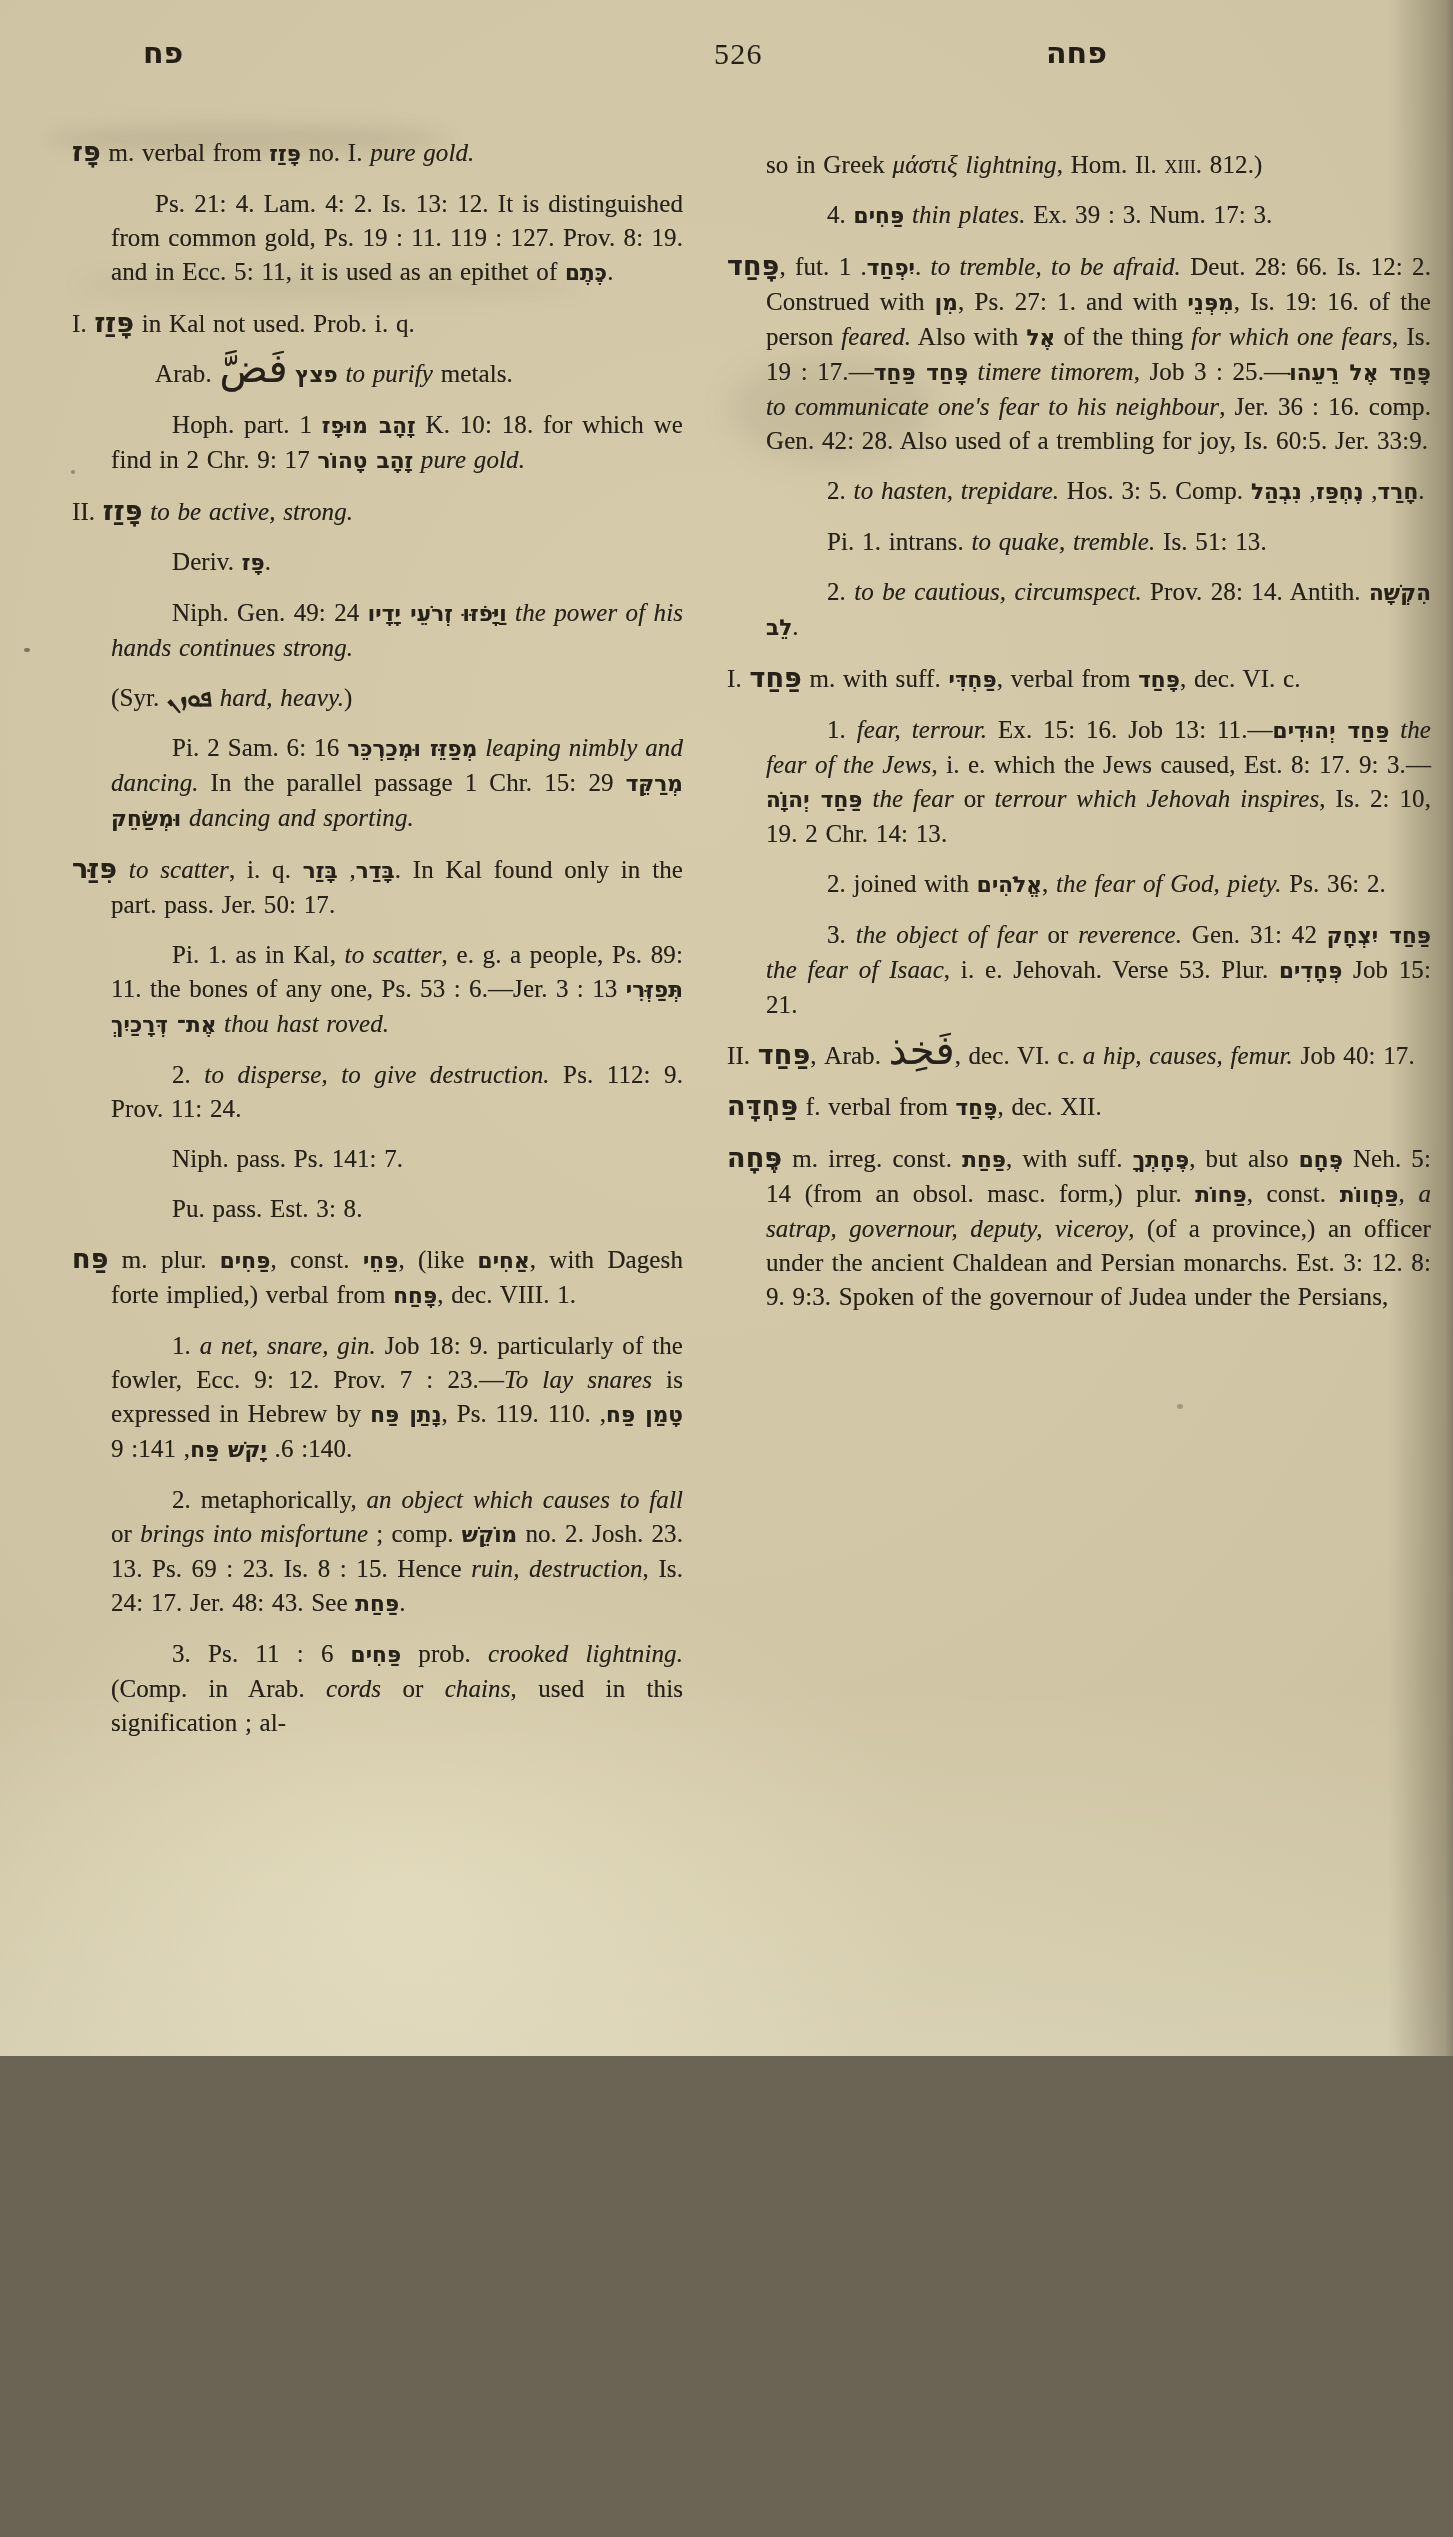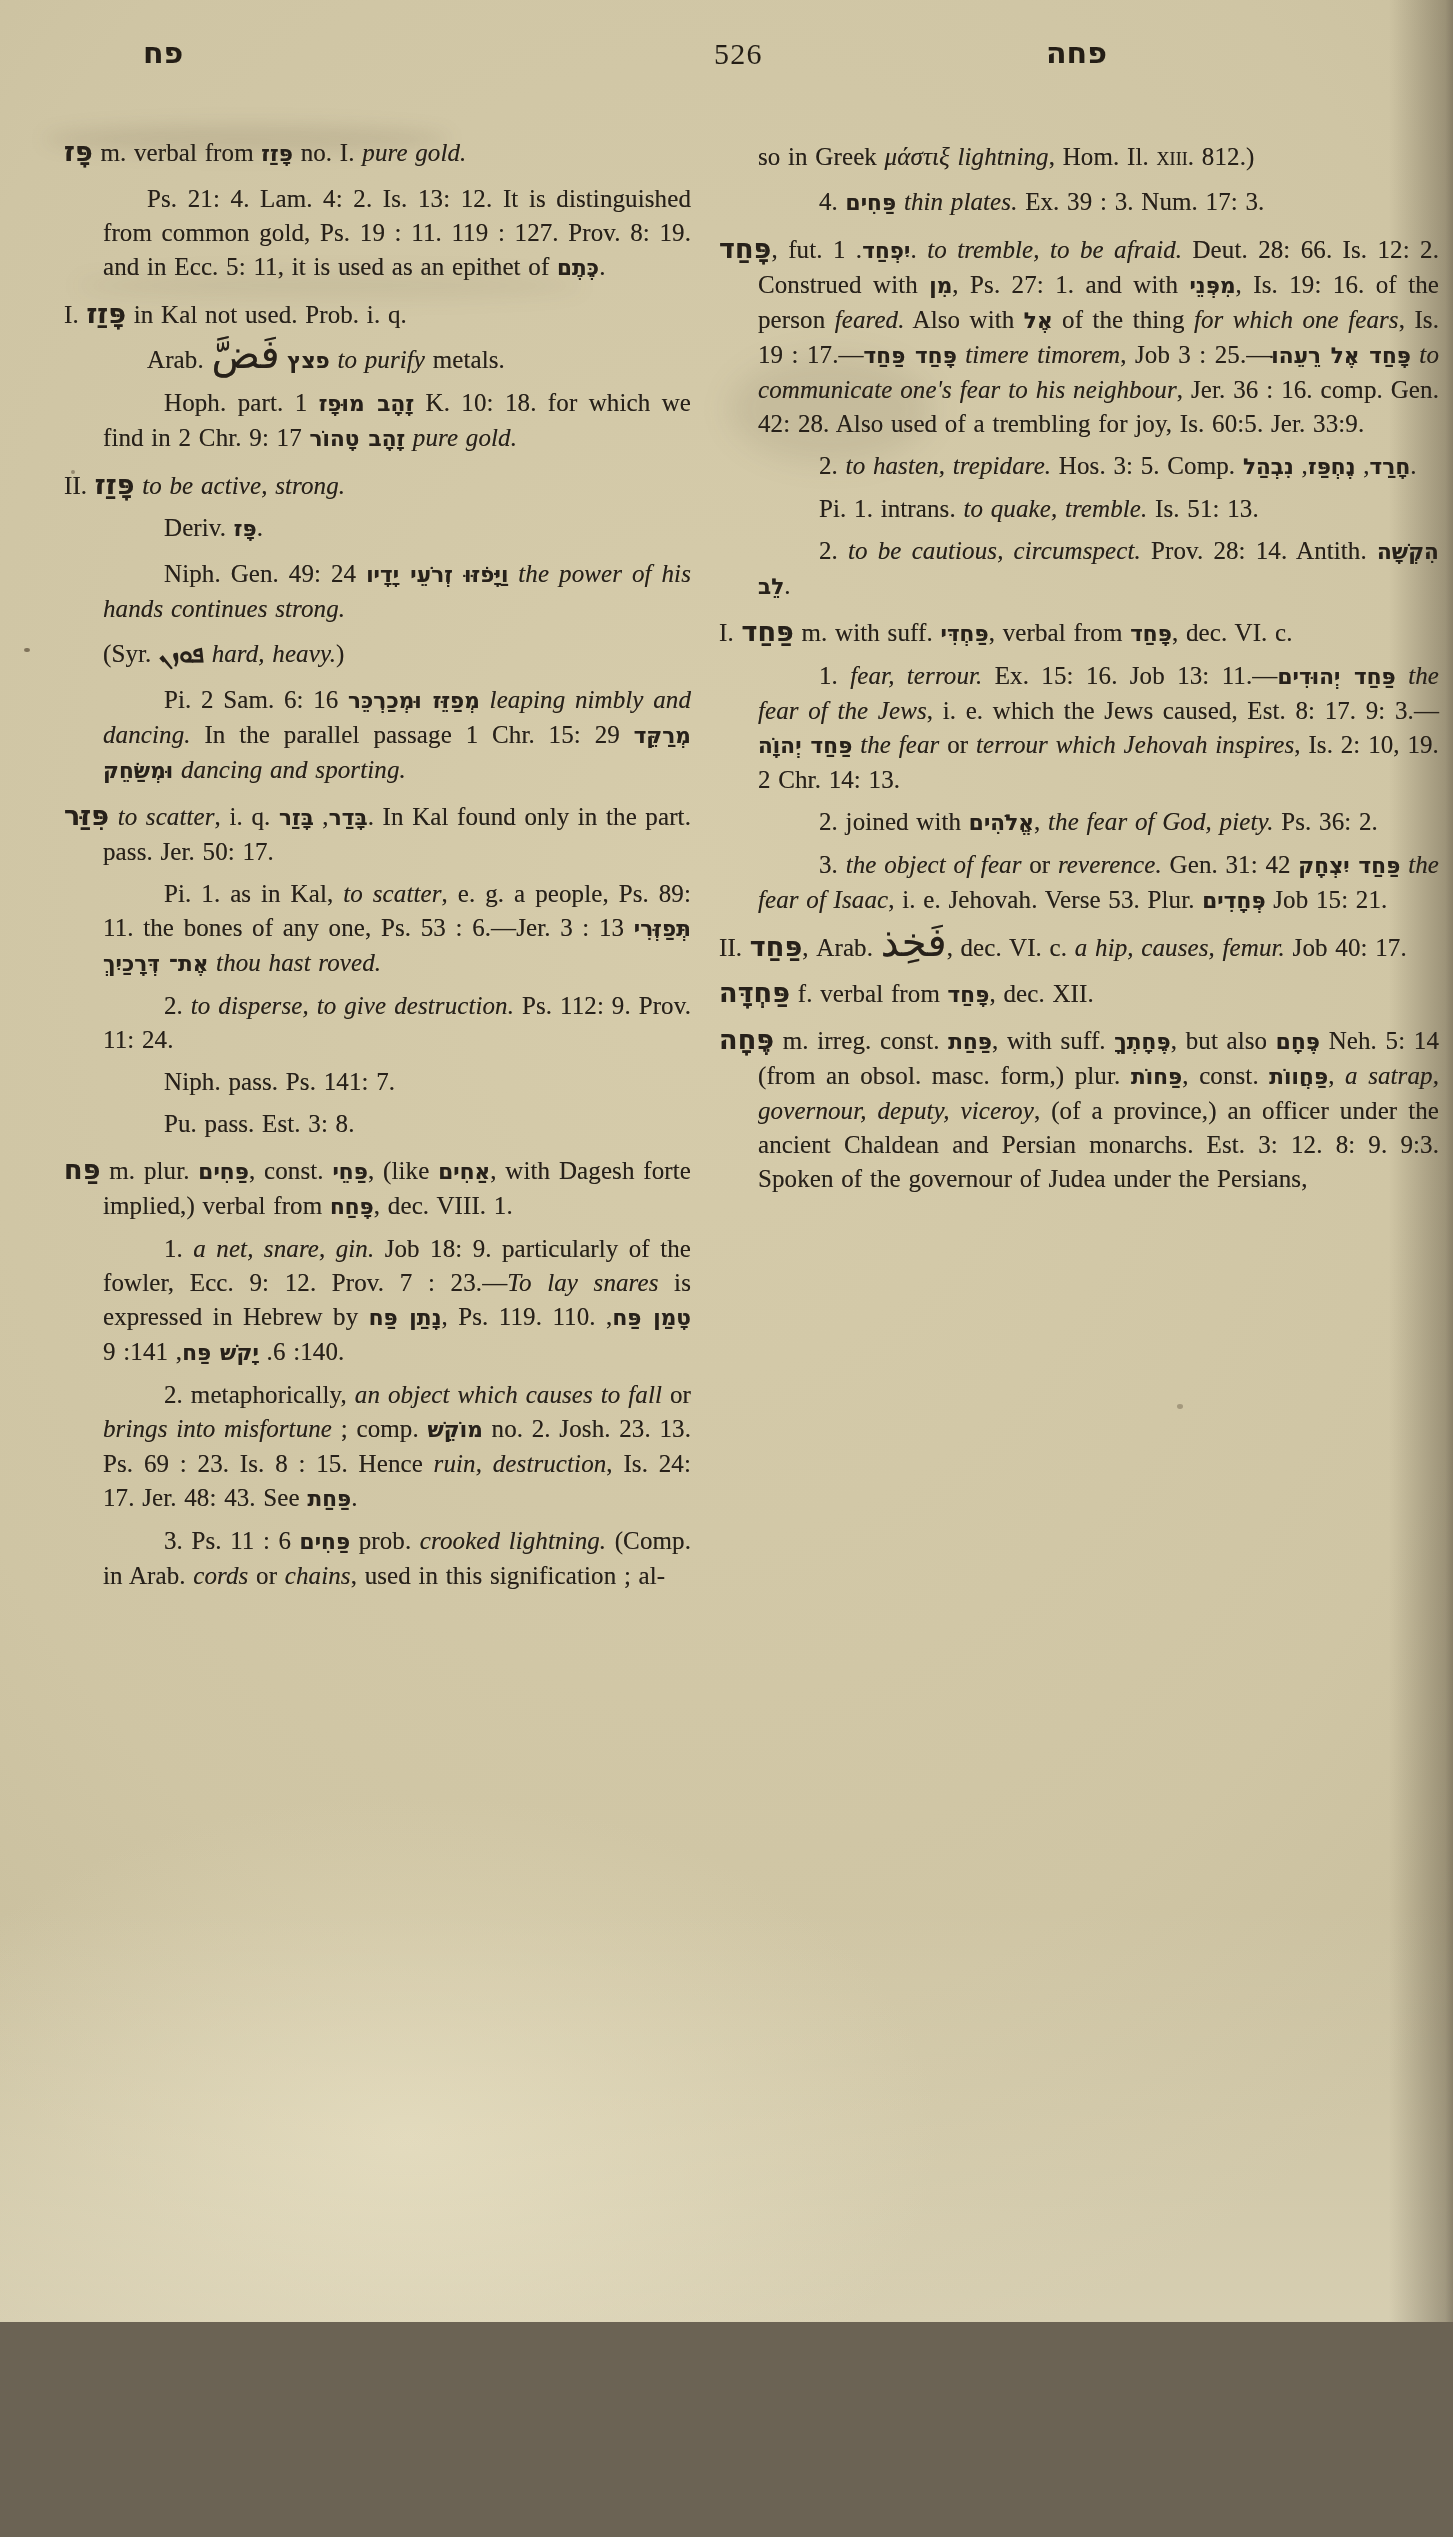--- a/index.html
+++ b/index.html
@@ -1,18 +1,18 @@
 <!DOCTYPE html>
 <html style="font-size:10px"><head>
 <meta charset="utf-8">
 <style>
   html,body{margin:0;padding:0;background:#6b6354;}
   .page{
     position:relative;
-    width:1454px;height:2322px;
+    width:1454px;height:2056px;
     overflow:hidden;
     color:#27211a;
     font-family:"Liberation Serif","DejaVu Serif",serif;
     background:
       linear-gradient(90deg, rgba(0,0,0,0) 95.5%, rgba(75,66,50,0.38) 99.4%, rgba(60,52,40,0.5) 100%),
       linear-gradient(0deg, rgba(255,252,235,0.25) 0%, rgba(0,0,0,0) 18%),
       radial-gradient(ellipse 887px 570px at 28% 92%, #ded5b6 0%, rgba(222,213,182,0) 60%),
       radial-gradient(ellipse 1141px 1521px at 48% 38%, #d6ccab 0%, #cfc5a4 75%, #c9bf9e 100%),
       #cfc5a4;
   }
@@ -23,21 +23,21 @@
     position:absolute;
     font-size:25px;line-height:34px;
     padding-left:39px;
     text-align:justify;
     letter-spacing:0.1px;
     word-spacing:1.3px;
     text-shadow:0 0 0.6px rgba(45,35,22,0.45);
   }
   .col-left{left:56px;top:130px;width:604px;}
   .col-right{left:711px;top:132px;width:697px;}
-  .blk{margin:8px;}
+  .blk{margin:16px;}
   .st-entry{text-indent:-39px;margin-top:5px;}
   .st-sub{text-indent:61px;}
   .st-para{text-indent:44px;}
   .st-plain{text-indent:0;}
   .st-gap{margin-top:11.4px;}
   .seg-rm{}
   .seg-it{font-style:italic;}
   .seg-he{font-family:"DejaVu Sans",sans-serif;font-weight:bold;font-size:21.5px;}
   .seg-hehead{font-family:"DejaVu Sans",sans-serif;font-weight:bold;font-size:27px;}
   .seg-ar{font-family:Liberation Sans, sans-serif;font-size:40px;line-height:0;}

